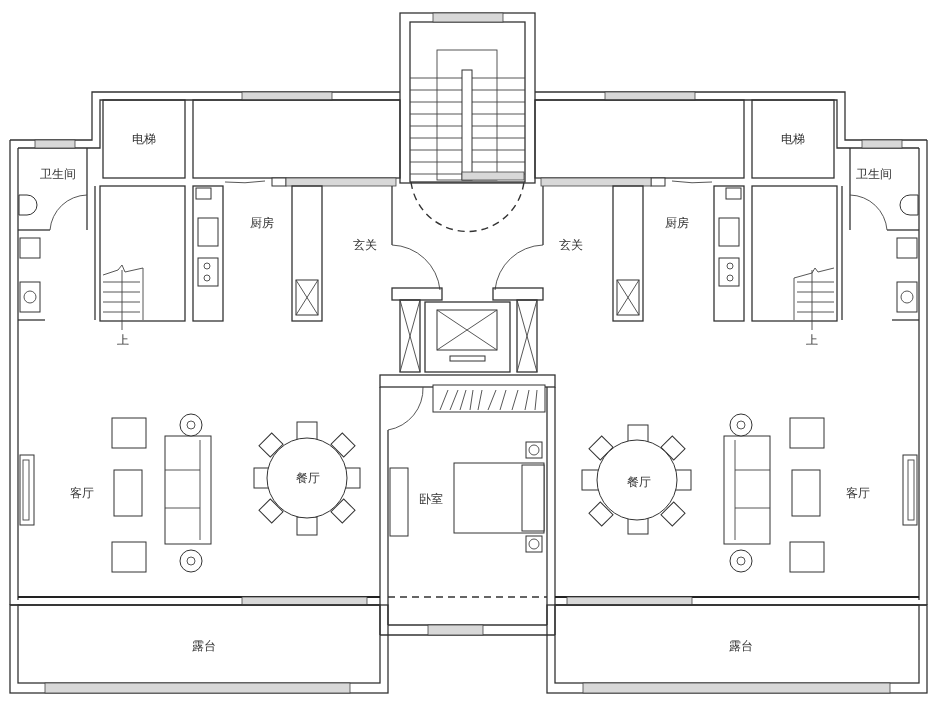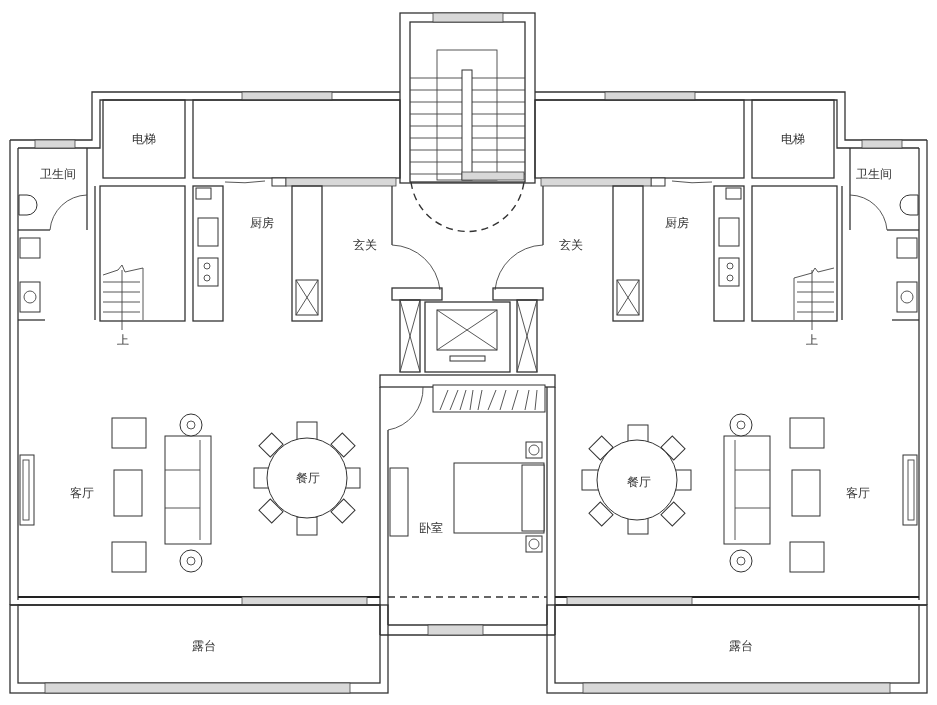--- a/index.html
+++ b/index.html
@@ -270,16 +270,16 @@
 <div class="lbl" style="left:262px;top:223px">厨房</div>
 <div class="lbl" style="left:677px;top:223px">厨房</div>
 <div class="lbl" style="left:365px;top:245px">玄关</div>
 <div class="lbl" style="left:571px;top:245px">玄关</div>
 <div class="lbl" style="left:123px;top:340px">上</div>
 <div class="lbl" style="left:812px;top:340px">上</div>
 <div class="lbl" style="left:82px;top:493px">客厅</div>
 <div class="lbl" style="left:858px;top:493px">客厅</div>
 <div class="lbl" style="left:308px;top:478px">餐厅</div>
 <div class="lbl" style="left:639px;top:482px">餐厅</div>
-<div class="lbl" style="left:431px;top:528px">卧室</div>
+<div class="lbl" style="left:431px;top:499px">卧室</div>
 <div class="lbl" style="left:204px;top:646px">露台</div>
 <div class="lbl" style="left:741px;top:646px">露台</div>
 </div>
 
 </body></html>

